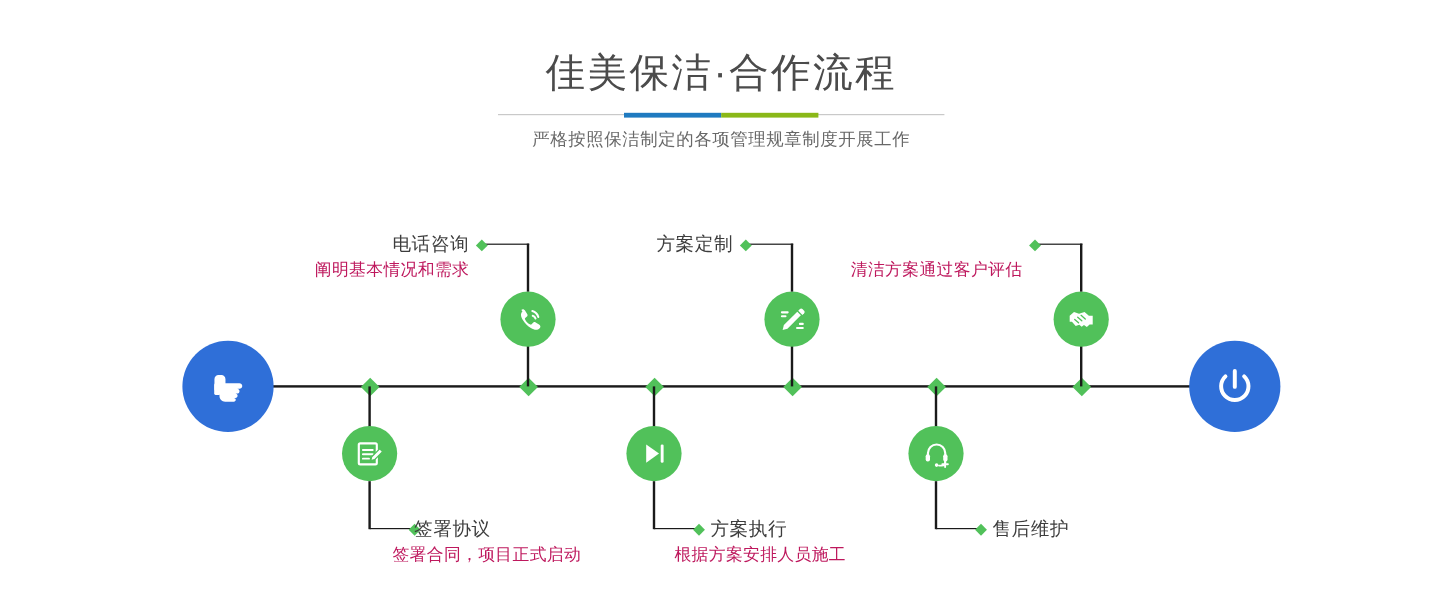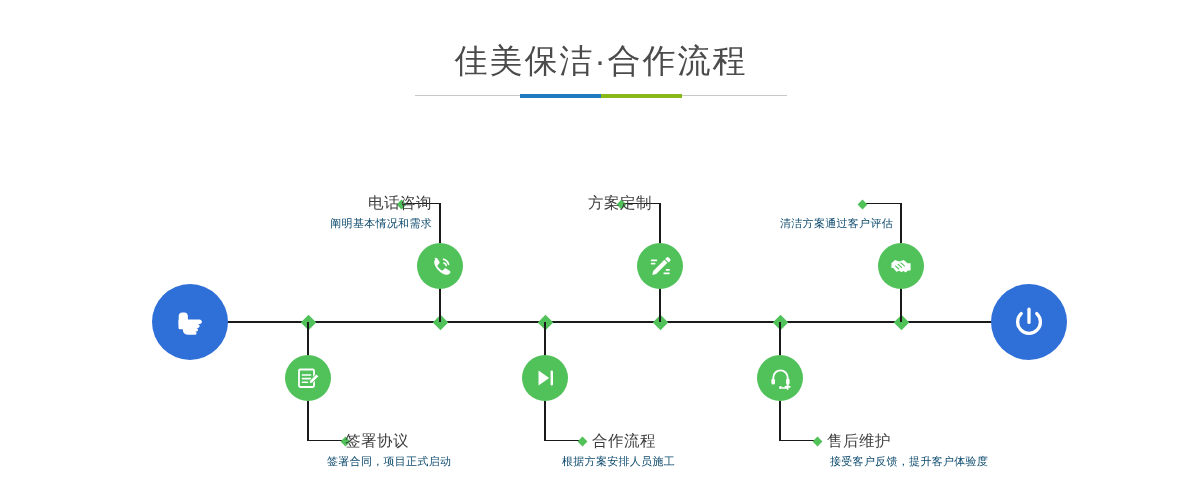--- a/index.html
+++ b/index.html
@@ -66,36 +66,37 @@
 
   
   .elbow-v { position: absolute; width: 1.2px; background: #1a1a1a; margin-left: -0.6px; }
   .elbow-h { position: absolute; height: 1.2px; background: #1a1a1a; }
   .tip {
     position: absolute; width: 7px; height: 7px; background: #51c15a;
     transform: rotate(45deg); margin-top: -3.5px;
   }
 
   .cap { position: absolute; font-size: 15.5px; color: #3d3d3d; white-space: nowrap; letter-spacing: .5px; }
-  .sub { position: absolute; font-size: 11px; color: #0c4a6e; white-space: nowrap; letter-spacing: .3px; }
-  .cap.r, .sub.r { text-align: right; margin-left: 41px; }
+  .sub { position: absolute; font-size: 14px; color: #be185d; white-space: nowrap; letter-spacing: .3px; }
+  .cap.r, .sub.r { text-align: right; }
 </style>
 </head>
 <body>
 
 <div id="root">
 
   <div class="hdr">
     <div class="hdr-title">佳美保洁·合作流程</div>
   </div>
   <div class="divider">
     <div class="gray"></div>
     <div class="blue"></div>
     <div class="green"></div>
   </div>
+  <div class="hdr-sub">严格按照保洁制定的各项管理规章制度开展工作</div>
 
   <div class="axis"></div>
 
   <div class="endcap start">
     <span>
       <svg width="40" height="40" viewBox="0 0 40 40">
         <path fill="#ffffff" d="M14.5 10.5c1.9 0 3.4 1.6 3.4 3.5v3.4h11.6c1.3 0 2.4 1 2.4 2.3s-1.1 2.3-2.4 2.3h-1.9c1.1 0 2 .9 2 2s-.9 2-2 2h-1.4c1 0 1.8.8 1.8 1.8s-.8 1.8-1.8 1.8h-1.3c.9 0 1.6.7 1.6 1.6s-.7 1.6-1.6 1.6h-7.3c-2.6 0-4.7-2.1-4.7-4.7v-4.2h-2.6c-.9 0-1.6-.7-1.6-1.6V14c0-1.9 1.5-3.5 3.4-3.5z"></path>
         <rect x="8.5" y="17.6" width="5.2" height="9.6" rx="1.2" fill="#ffffff"></rect>
       </svg>
     </span>
@@ -160,21 +161,21 @@
     <span>
       <svg width="26" height="26" viewBox="0 0 26 26">
         <path d="M6.5 5.4 17.2 13 6.5 20.6z" fill="#ffffff"></path>
         <rect x="18.6" y="5.4" width="2.4" height="15.2" rx="1.1" fill="#ffffff"></rect>
       </svg>
     </span>
   </div>
   <div class="elbow-v" style="left:545px; top:401px; height:40px"></div>
   <div class="elbow-h" style="left:545px; top:440px; width:36px"></div>
   <div class="tip" style="left:579px; top:441px"></div>
-  <div class="cap" style="left:592px; top:431px">合作流程</div>
+  <div class="cap" style="left:592px; top:431px">方案执行</div>
   <div class="sub" style="left:562px; top:454px">根据方案安排人员施工</div>
 
   <div class="node up" style="left:660px">
     <span>
       <svg width="27" height="27" viewBox="0 0 27 27">
         <path d="M6.2 17.9 17.4 6.7l3 3L9.2 20.9l-4 1z" fill="#ffffff"></path>
         <path d="M18.2 5.9l1.4-1.4a1.5 1.5 0 0 1 2.1 0l1.4 1.4a1.5 1.5 0 0 1 0 2.1l-1.4 1.4z" fill="#ffffff"></path>
         <line x1="4.6" y1="7.3" x2="9.4" y2="7.3" stroke="#ffffff" stroke-width="1.7" stroke-linecap="round"></line>
         <line x1="4.6" y1="10.6" x2="7.6" y2="10.6" stroke="#ffffff" stroke-width="1.7" stroke-linecap="round"></line>
         <line x1="17.2" y1="20.3" x2="22" y2="20.3" stroke="#ffffff" stroke-width="1.7" stroke-linecap="round"></line>
@@ -197,21 +198,20 @@
         <circle cx="13.5" cy="22.6" r="1.5" fill="#ffffff"></circle>
         <line x1="20.6" y1="19.6" x2="20.6" y2="24.2" stroke="#ffffff" stroke-width="1.6" stroke-linecap="round"></line>
         <line x1="18.3" y1="21.9" x2="22.9" y2="21.9" stroke="#ffffff" stroke-width="1.6" stroke-linecap="round"></line>
       </svg>
     </span>
   </div>
   <div class="elbow-v" style="left:780px; top:401px; height:40px"></div>
   <div class="elbow-h" style="left:780px; top:440px; width:36px"></div>
   <div class="tip" style="left:814px; top:441px"></div>
   <div class="cap" style="left:827px; top:431px">售后维护</div>
-  <div class="sub" style="left:830px; top:454px">接受客户反馈，提升客户体验度</div>
 
   <div class="node up" style="left:901px">
     <span>
       <svg width="27" height="27" viewBox="0 0 27 27">
         <path d="M3.4 10.2 7 7.1l4.2 1.3 4.6-1.3 3.6 3.1 3.2 0v7.2h-2.6l-2.3 2.2-2.4-1.7-1.9 1.4-2-1.6-3 1-3.1-3.6H3.4z" fill="#ffffff"></path>
         <path d="M7.6 13.2l3.2 2.8M10.1 11.3l3.4 3M12.9 9.8l3.5 3" fill="none" stroke="#51c15a" stroke-width="1.1" stroke-linecap="round"></path>
       </svg>
     </span>
   </div>
   <div class="elbow-v" style="left:901px; top:203px; height:40px"></div>

